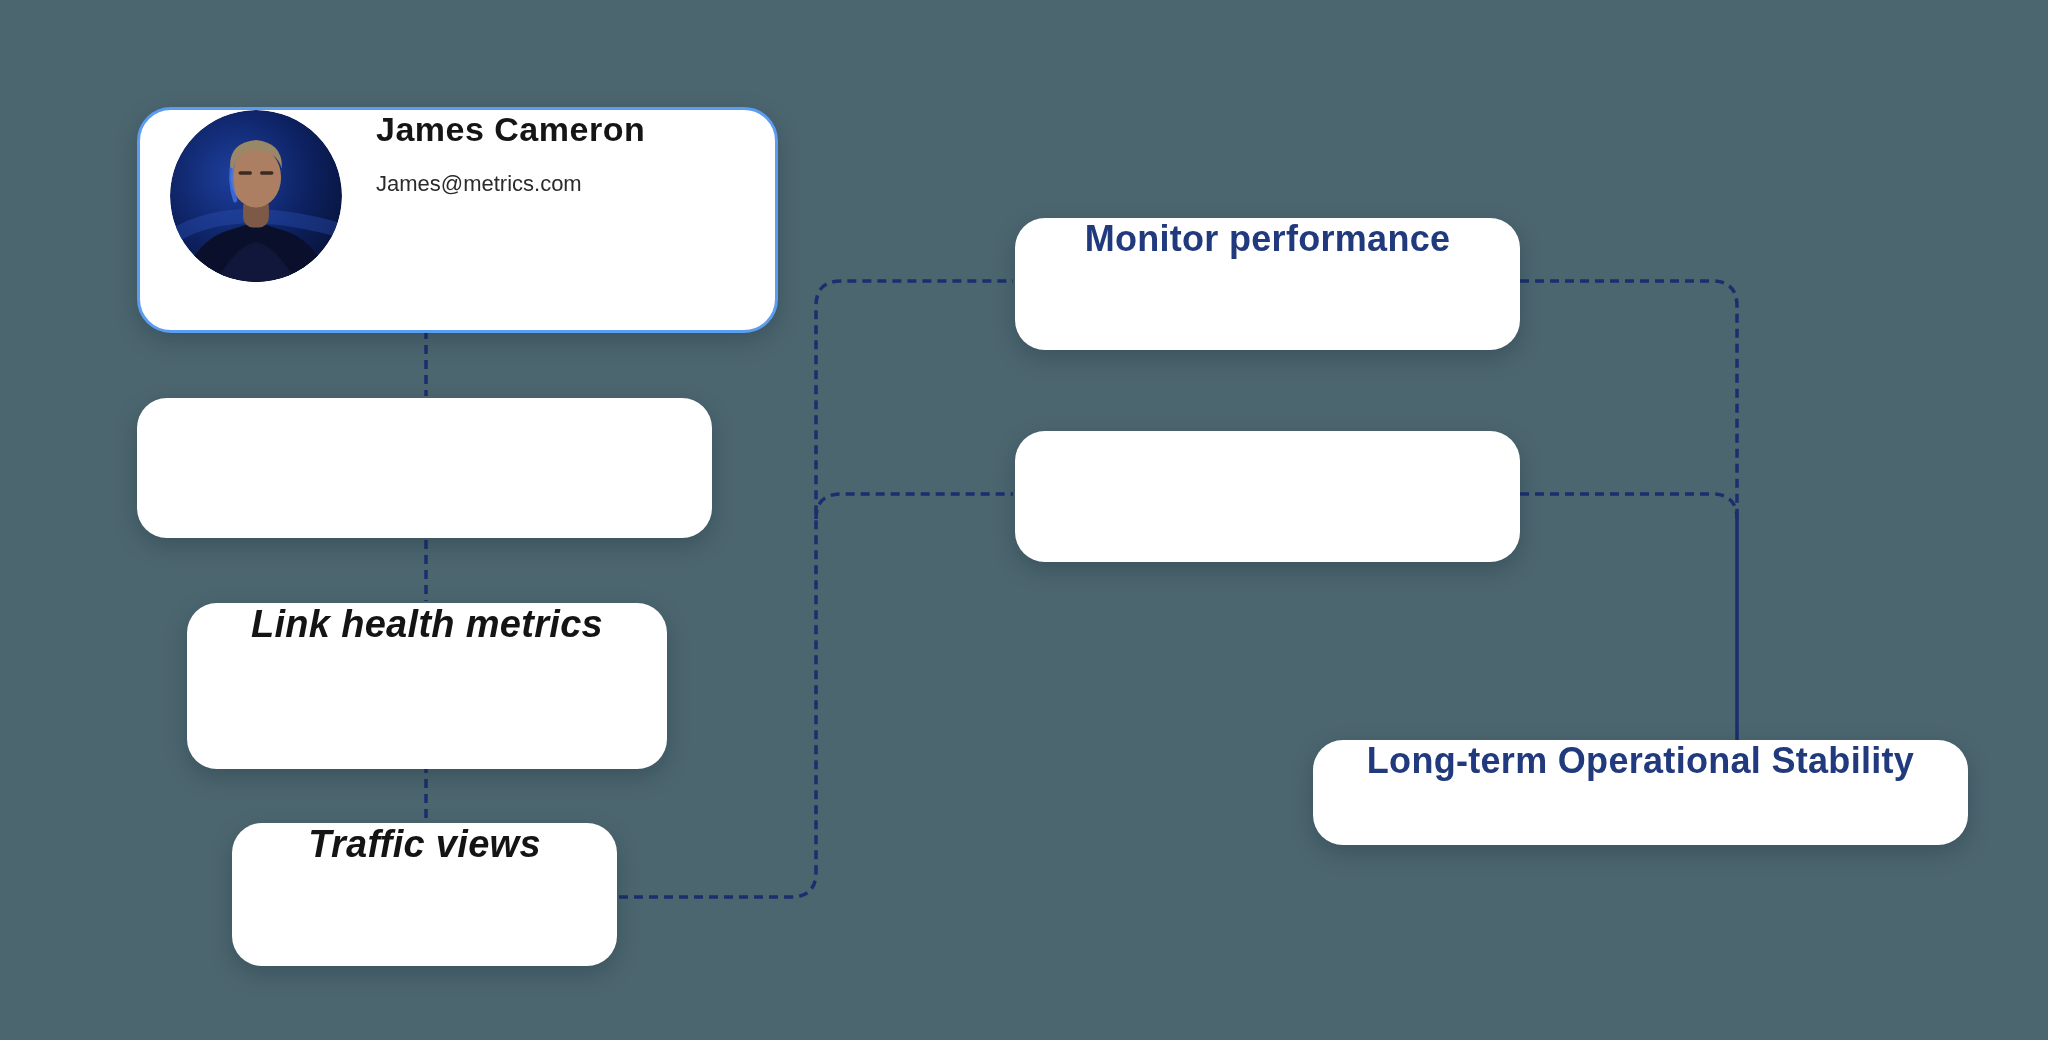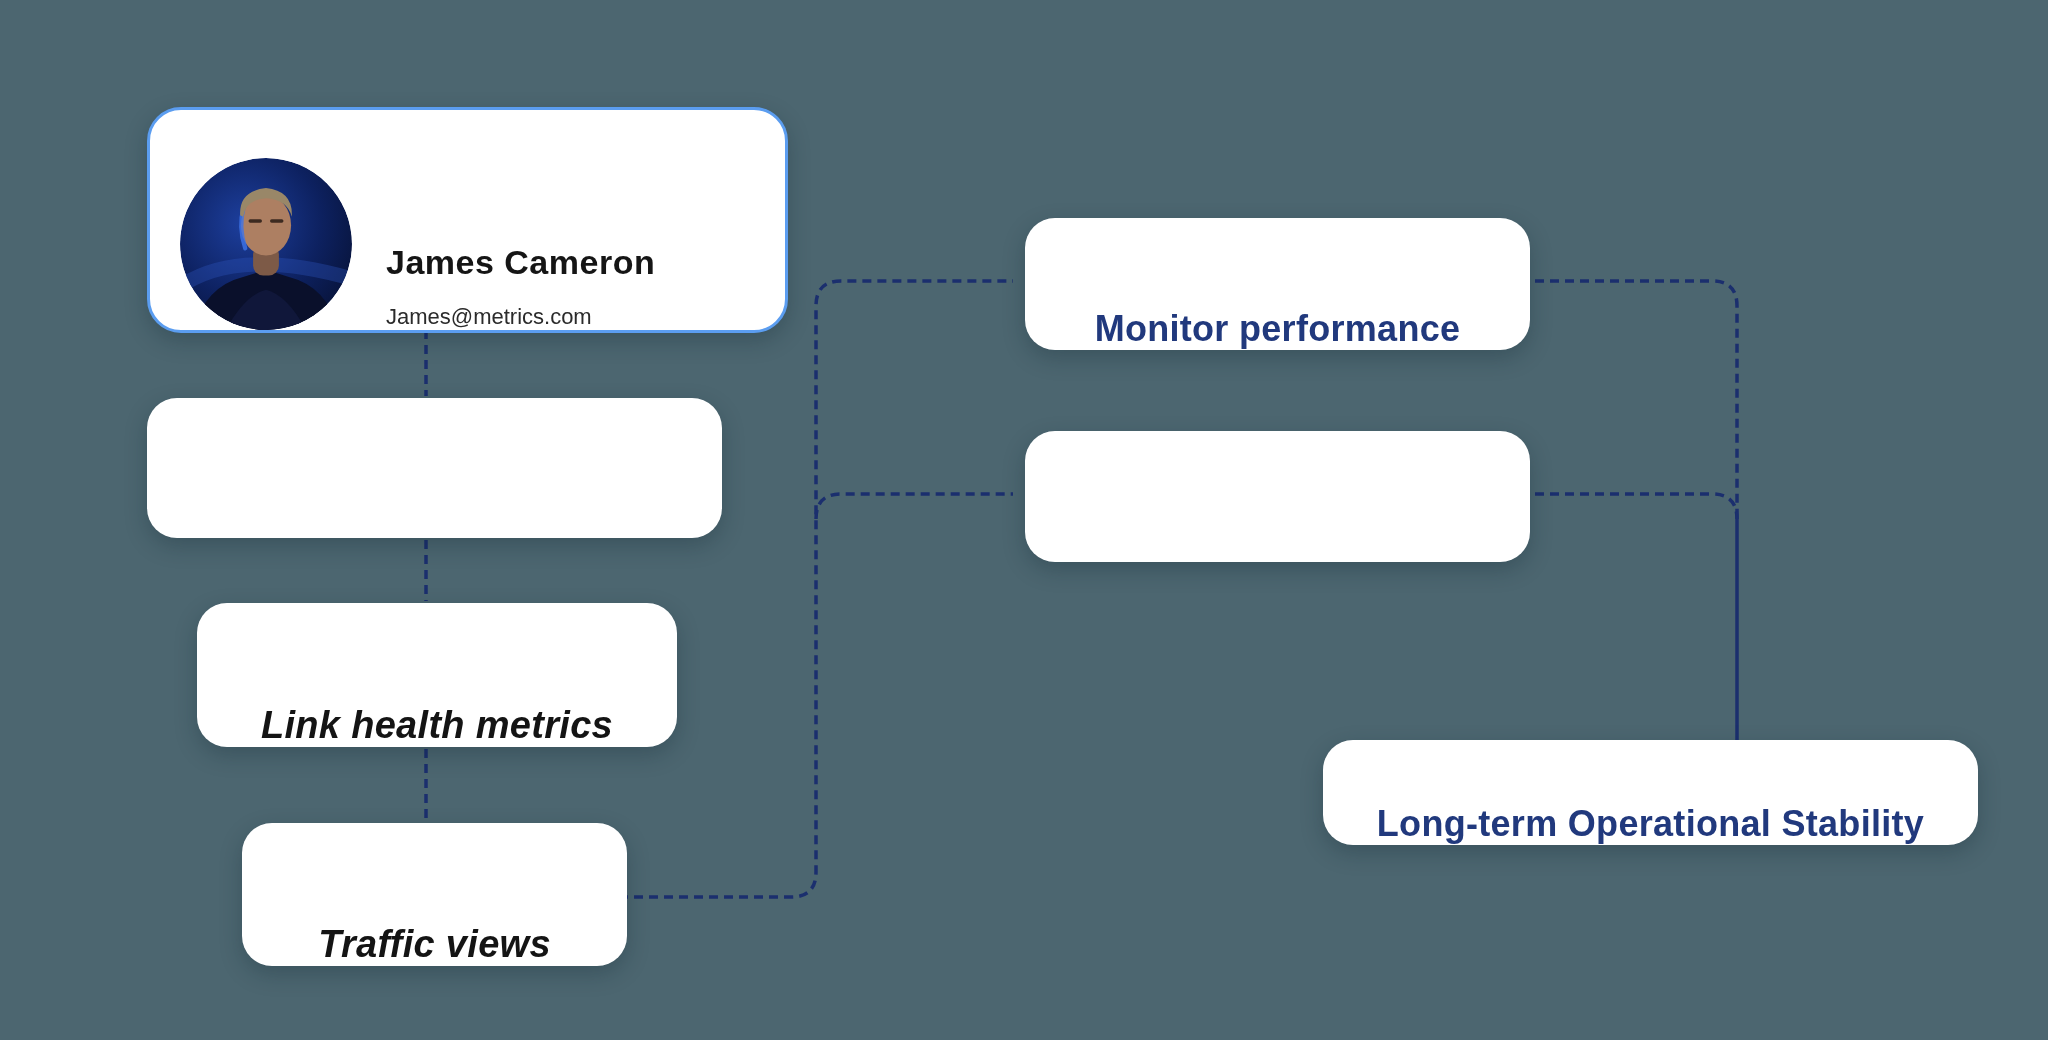--- a/index.html
+++ b/index.html
@@ -10,21 +10,21 @@
     overflow:hidden;
     font-family:"Liberation Sans", sans-serif;
   }
   .connector-layer{position:absolute;left:0;top:0;width:100%;height:100%;}
 
   .node{
     position:absolute;
     background:#ffffff;
     border-radius:30px;
     box-shadow:0 8px 22px rgba(15,35,45,.28);
-    display:flex;align-items:flex-end;justify-content:center;margin-left:10px;
+    display:flex;align-items:flex-start;justify-content:center;
   }
   .node .back{
     position:absolute;
     top:-13px;left:46px;right:30px;height:64px;
     border-radius:24px;
     background:linear-gradient(90deg,#c9bc85 0%,#aac1a0 52%,#58b5c9 100%);
     z-index:-1;
   }
   .profile{
     border:3px solid #5b9df0;
@@ -103,21 +103,21 @@
     <div>
       <div class="p-name">James Cameron</div>
       <div class="p-email">James@metrics.com</div>
     </div>
   </div>
 
   <div class="node" style="left:137px;top:398px;width:575px;height:140px;">
     <div class="back"></div>
   </div>
 
-  <div class="node" style="left:187px;top:603px;width:480px;height:144px;">
+  <div class="node" style="left:187px;top:603px;width:480px;height:166px;">
     <div class="back" style="left:40px;right:26px;"></div>
     <span class="feature-label">Link health metrics</span>
   </div>
 
   <div class="node" style="left:232px;top:823px;width:385px;height:143px;">
     <div class="back" style="left:36px;right:24px;"></div>
     <span class="feature-label">Traffic views</span>
   </div>
 
   <div class="node" style="left:1015px;top:218px;width:505px;height:132px;">

